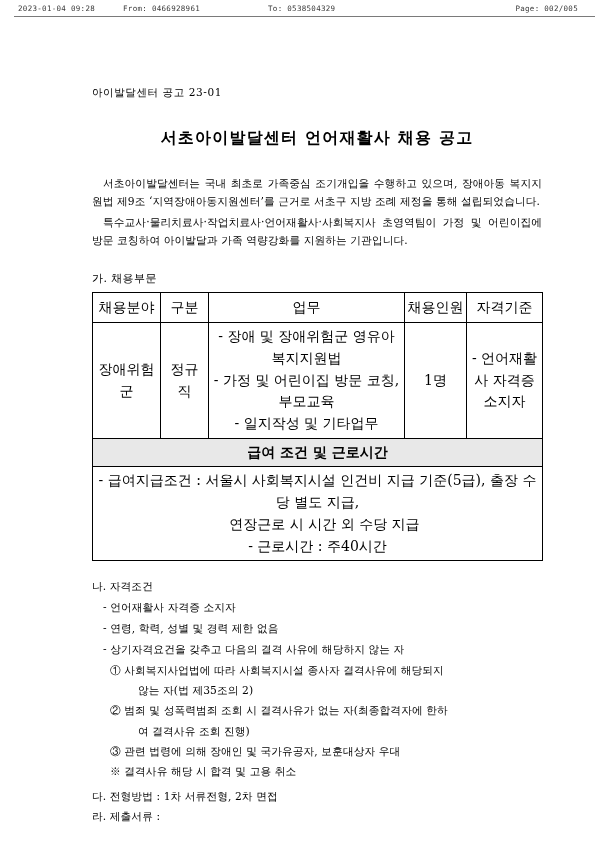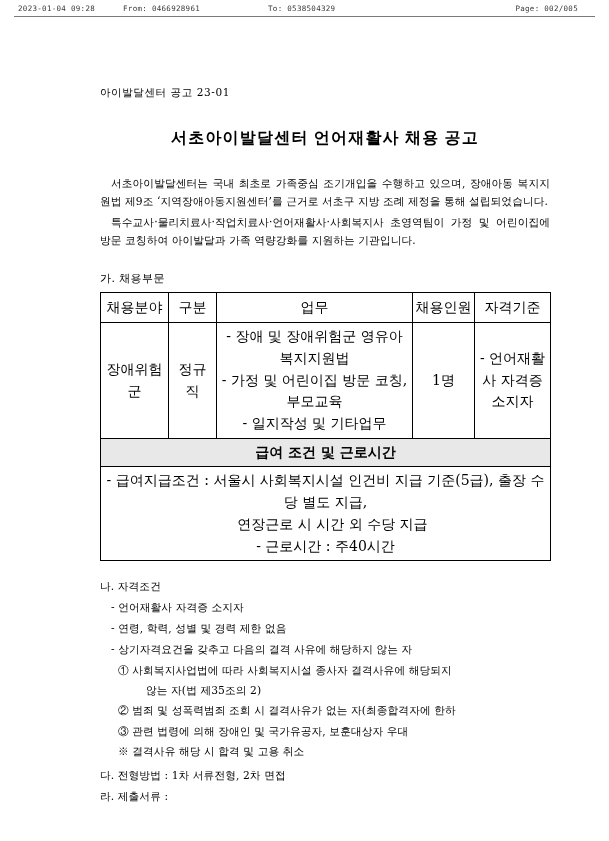--- a/index.html
+++ b/index.html
@@ -48,37 +48,36 @@
     top: 16px;
     left: 14px;
     width: 581px;
     height: 1px;
     background: #7a7a7a;
   }
 
   .content {
     position: absolute;
     top: 86px;
-    left: 100px;
+    left: 92px;
     width: 450px;
   }
 
   .doc-no {
     font-size: 10.5px;
     letter-spacing: 0.6px;
     margin-bottom: 28px;
   }
 
   .doc-title {
     text-align: center;
     font-size: 16px;
     font-weight: bold;
     letter-spacing: 1.2px;
     margin: 0 0 26px 0;
-    font-family: Liberation Serif, serif;
   }
 
   .para {
     font-size: 10.7px;
     line-height: 1.72;
     text-align: justify;
     margin: 0 0 2px 0;
     letter-spacing: 0.1px;
   }
   .para.indent { text-indent: 11px; }
@@ -227,20 +226,21 @@
       <div class="li1">- 언어재활사 자격증 소지자</div>
       <div class="li1">- 연령, 학력, 성별 및 경력 제한 없음</div>
       <div class="li1">- 상기자격요건을 갖추고 다음의 결격 사유에 해당하지 않는 자</div>
 
       <div class="li2">
         <span>① 사회복지사업법에 따라 사회복지시설 종사자 결격사유에 해당되지</span>
         <span class="cont">않는 자(법 제35조의 2)</span>
       </div>
       <div class="li2">
         <span>② 범죄 및 성폭력범죄 조회 시 결격사유가 없는 자(최종합격자에 한하</span>
+        <span class="cont">여 결격사유 조회 진행)</span>
       </div>
       <div class="li2">
         <span>③ 관련 법령에 의해 장애인 및 국가유공자, 보훈대상자 우대</span>
       </div>
       <div class="li2">※ 결격사유 해당 시 합격 및 고용 취소</div>
     </div>
 
     <div class="li0" style="margin-top:4px">다. 전형방법 : 1차 서류전형, 2차 면접</div>
     <div class="li0">라. 제출서류 :</div>
 

